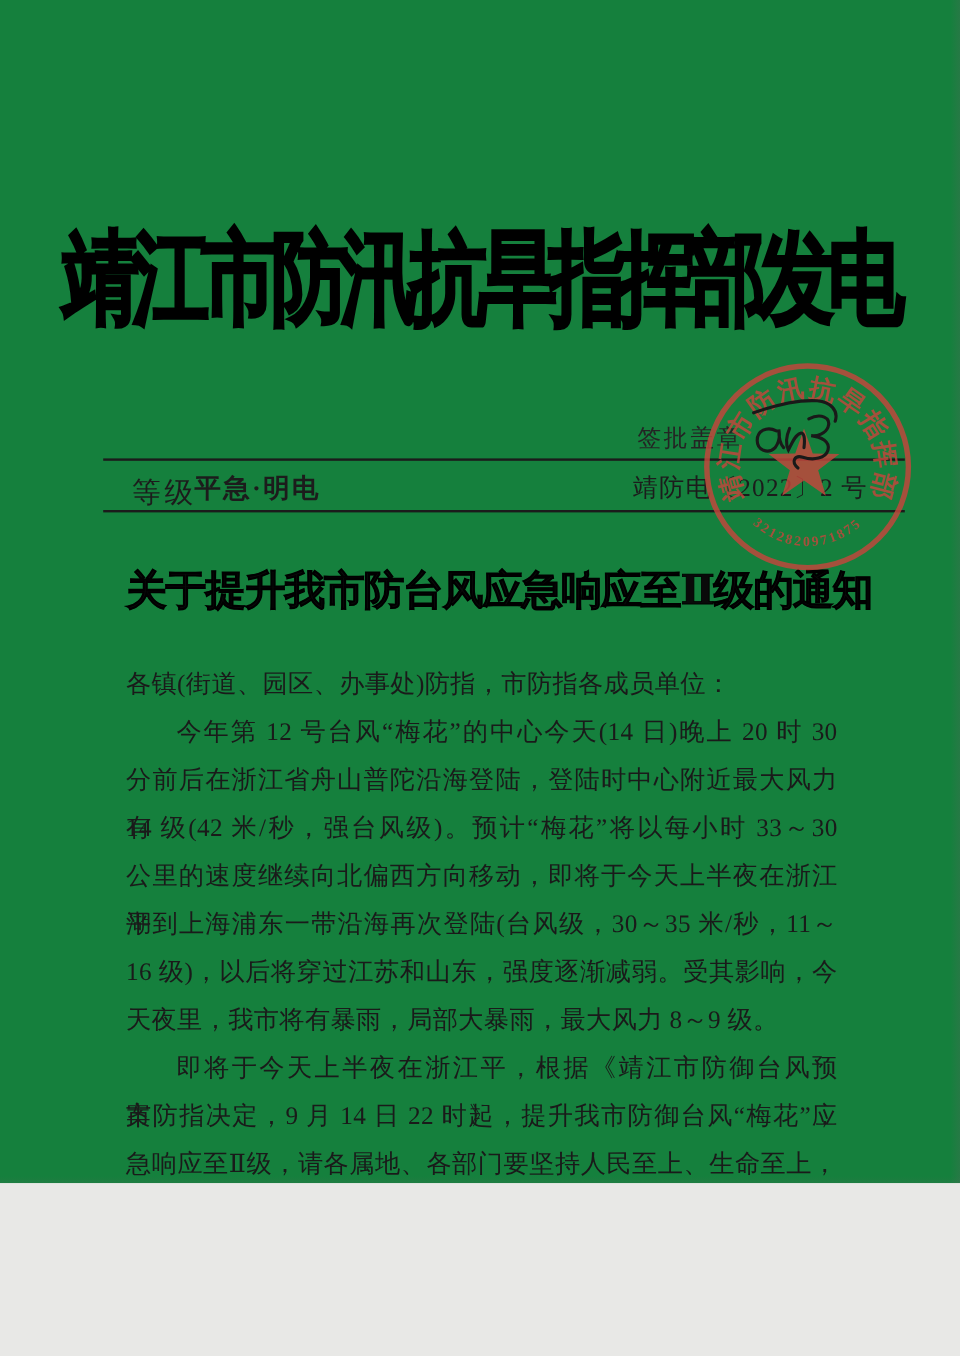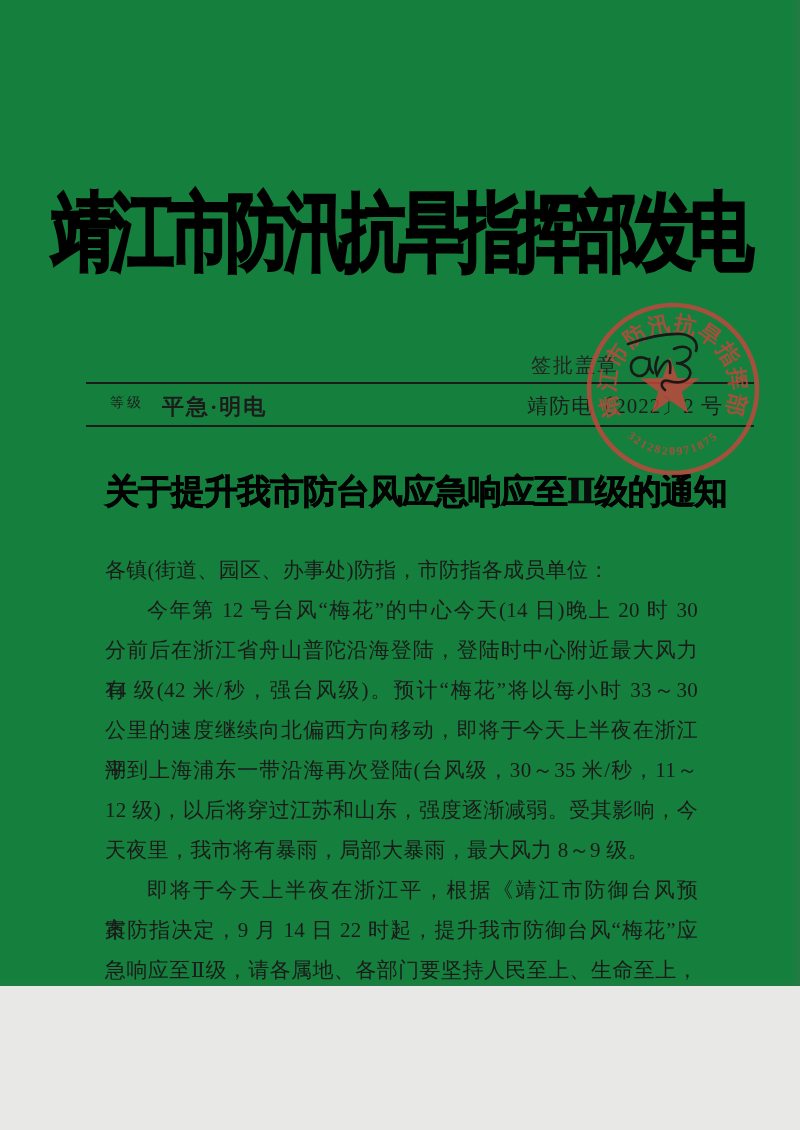--- a/index.html
+++ b/index.html
@@ -20,21 +20,21 @@
     letter-spacing:-6px;-webkit-text-stroke:2px #000;
     transform:scaleY(1.32);transform-origin:center;white-space:nowrap;
   }
   .approval-label{
     position:absolute;left:531px;top:352px;font-size:20px;letter-spacing:2px;
     color:#242424;white-space:nowrap;text-align:center;
   }
   .rule{position:absolute;left:86px;width:668px;height:2px;background:#1b1b1b;}
   .rule-top{top:382px;}
   .rule-bottom{top:425px;}
-  .grade-label{position:absolute;left:110px;top:394px;font-size:14px;letter-spacing:3px;}
+  .grade-label{position:absolute;left:110px;top:394px;font-size:24px;letter-spacing:3px;}
   .grade-value{position:absolute;left:162px;top:392px;font-size:22px;font-weight:700;letter-spacing:2px;}
   .doc-number{position:absolute;right:77px;top:392px;font-size:21px;letter-spacing:1px;white-space:nowrap;}
 
   .subject{
     position:absolute;top:469px;left:105px;width:610px;margin:0;
     font-size:34px;font-weight:800;color:#0a0a0a;letter-spacing:-1px;
     -webkit-text-stroke:0.7px #000;white-space:nowrap;
   }
   .body-text{position:absolute;top:550px;left:105px;width:593px;font-size:21px;color:#1a1a1a;}
   .bline{height:40px;line-height:40px;letter-spacing:0.3px;white-space:nowrap;}
@@ -65,21 +65,21 @@
 
   <h2 class="subject">关于提升我市防台风应急响应至Ⅱ级的通知</h2>
 
   <div class="body-text">
       <div class="bline">各镇(街道、园区、办事处)防指，市防指各成员单位：</div>
       <div class="bline ind fill">今年第 12 号台风“梅花”的中心今天(14 日)晚上 20 时 30</div>
       <div class="bline fill">分前后在浙江省舟山普陀沿海登陆，登陆时中心附近最大风力有</div>
       <div class="bline fill">14 级(42 米/秒，强台风级)。预计“梅花”将以每小时 33～30</div>
       <div class="bline fill">公里的速度继续向北偏西方向移动，即将于今天上半夜在浙江平</div>
       <div class="bline fill">湖到上海浦东一带沿海再次登陆(台风级，30～35 米/秒，11～</div>
-      <div class="bline fill">12 级)，以后将穿过江苏和山东，强度逐渐减弱。受其影响，今</div>
+      <div class="bline fill">16 级)，以后将穿过江苏和山东，强度逐渐减弱。受其影响，今</div>
       <div class="bline">天夜里，我市将有暴雨，局部大暴雨，最大风力 8～9 级。</div>
       <div class="bline ind fill">即将于今天上半夜在浙江平，根据《靖江市防御台风预案》，</div>
       <div class="bline fill">市防指决定，9 月 14 日 22 时起，提升我市防御台风“梅花”应</div>
       <div class="bline fill">急响应至Ⅱ级，请各属地、各部门要坚持人民至上、生命至上，</div>
     </div>
 
   <div class="page-number">—1—</div>
 
   <svg class="seal-svg" viewBox="580 296 190 190" xmlns="http://www.w3.org/2000/svg">
     <circle cx="673" cy="389" r="84" fill="none" style="stroke:var(--seal-red);" stroke-width="4.5"></circle>

